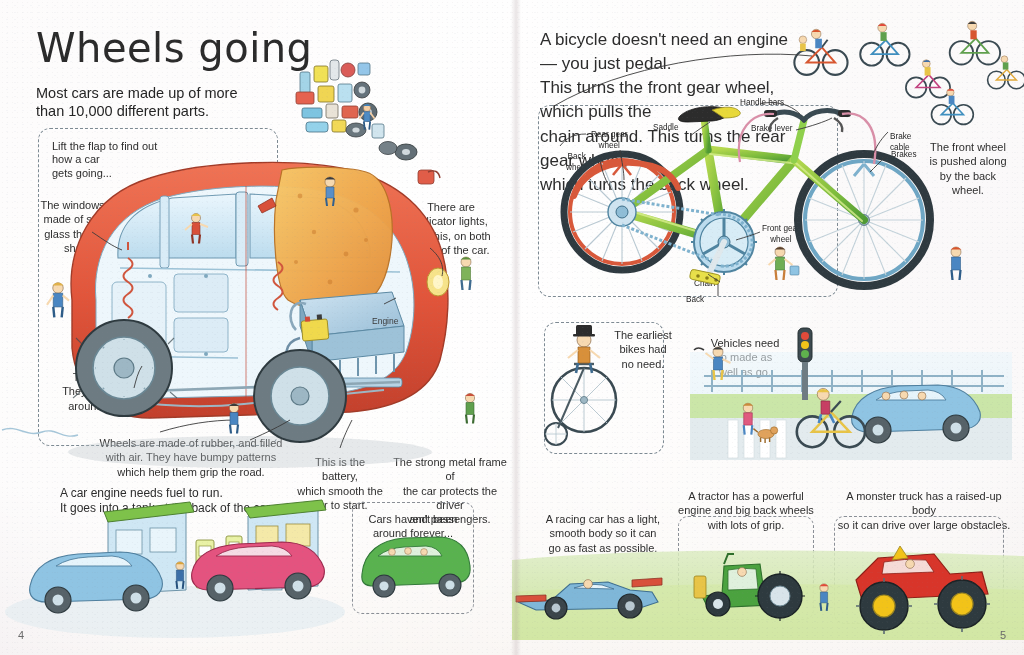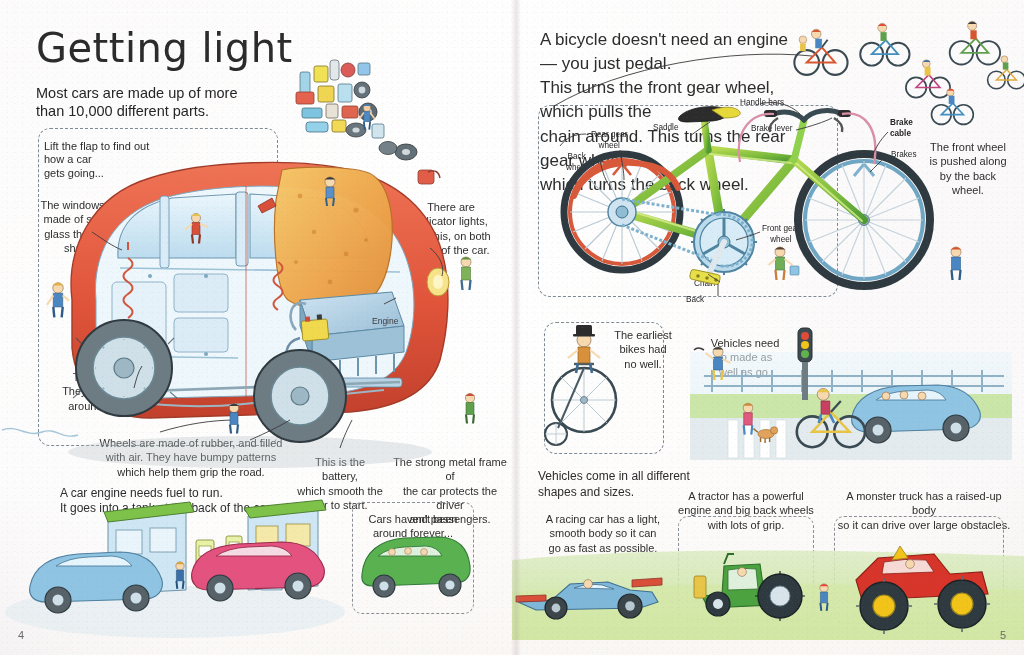--- a/index.html
+++ b/index.html
@@ -61,28 +61,28 @@
   svg.art { position:absolute; left:0; top:0; overflow:visible; }
   .lead { stroke:#3a3a3a; stroke-width:.9; fill:none; }
 </style>
 </head>
 <body>
 
 <div id="spread">
 
   <div class="page" id="page-left">
 
-    <div class="title">Getting light</div>
+    <div class="title">Wheels going</div>
 
     <div class="txt intro" style="left:36px; top:85px; width:260px; white-space:pre-line;">Most cars are made up of more
 than 10,000 different parts.</div>
 
     <div class="flap" style="left:38px; top:128px; width:240px; height:318px;"></div>
 
-    <div class="txt body-s" style="left:44px; top:140px; width:165px; white-space:pre-line;">Lift the flap to find out
+    <div class="txt body-s" style="left:52px; top:140px; width:165px; white-space:pre-line;">Lift the flap to find out
 how a car
 gets going...</div>
 
     <div class="txt cap" style="left:28px; top:198px; width:108px; white-space:pre-line;">The windows are
 made of special
 glass that won't
 shatter.</div>
 
     <div class="txt cap" style="left:298px; top:200px; width:100px; white-space:pre-line;">It's the engine that
 makes the whole
@@ -417,49 +417,47 @@
 
     <div class="txt" style="left:28px; top:28px; width:260px; font-size:17px; white-space:pre-line; line-height:1.42;">A bicycle doesn't need an engine — you just pedal.
 This turns the front gear wheel, which pulls the
 chain around. This turns the rear gear wheel,
 which turns the back wheel.</div>
 
     <div class="flap" style="left:26px; top:105px; width:300px; height:192px;"></div>
 
     <div class="txt lbl" style="left:228px; top:98px;">Handle bars</div>
     <div class="txt lbl" style="left:239px; top:124px;">Brake lever</div>
-    <div class="txt lbl" style="left:378px; top:118px; white-space:pre-line; line-height:1.3;font-weight:bold;">Brake
+    <div class="txt lbl" style="left:378px; top:132px; white-space:pre-line; line-height:1.3;">Brake
 cable</div>
     <div class="txt lbl" style="left:379px; top:150px;">Brakes</div>
     <div class="txt lbl" style="left:141px; top:123px;">Saddle</div>
     <div class="txt lbl" style="left:79px; top:130px; white-space:pre-line; text-align:center; line-height:1.3;">Rear gear
 wheel</div>
     <div class="txt lbl" style="left:54px; top:152px; white-space:pre-line; text-align:center; line-height:1.3;">Back
 wheel</div>
     <div class="txt lbl" style="left:250px; top:224px; white-space:pre-line; text-align:center; line-height:1.3;">Front gear
 wheel</div>
     <div class="txt lbl" style="left:182px; top:279px;">Chain</div>
     <div class="txt lbl" style="left:174px; top:295px;">Back</div>
 
     <div class="txt cap" style="left:414px; top:140px; width:84px; white-space:pre-line;">The front wheel
 is pushed along
 by the back
 wheel.</div>
 
     <div class="flap" style="left:32px; top:322px; width:120px; height:132px;"></div>
     <div class="txt cap" style="left:98px; top:328px; width:66px; white-space:pre-line;">The earliest
 bikes had
-no well.</div>
+no need.</div>
 
     <div class="txt cap" style="left:198px; top:336px; width:70px; white-space:pre-line;">Vehicles need
 to made as
 well as go.</div>
 
-    <div class="txt" style="left:26px; top:468px; width:220px; font-size:12px; white-space:pre-line; line-height:1.35;">Vehicles come in all different
-shapes and sizes.</div>
 
     <div class="txt cap" style="left:26px; top:512px; width:130px; white-space:pre-line;">A racing car has a light,
 smooth body so it can
 go as fast as possible.</div>
 
     <div class="txt cap" style="left:164px; top:489px; width:140px; white-space:pre-line;">A tractor has a powerful
 engine and big back wheels
 with lots of grip.</div>
 
     <div class="txt cap" style="left:322px; top:489px; width:180px; white-space:pre-line;">A monster truck has a raised-up body

